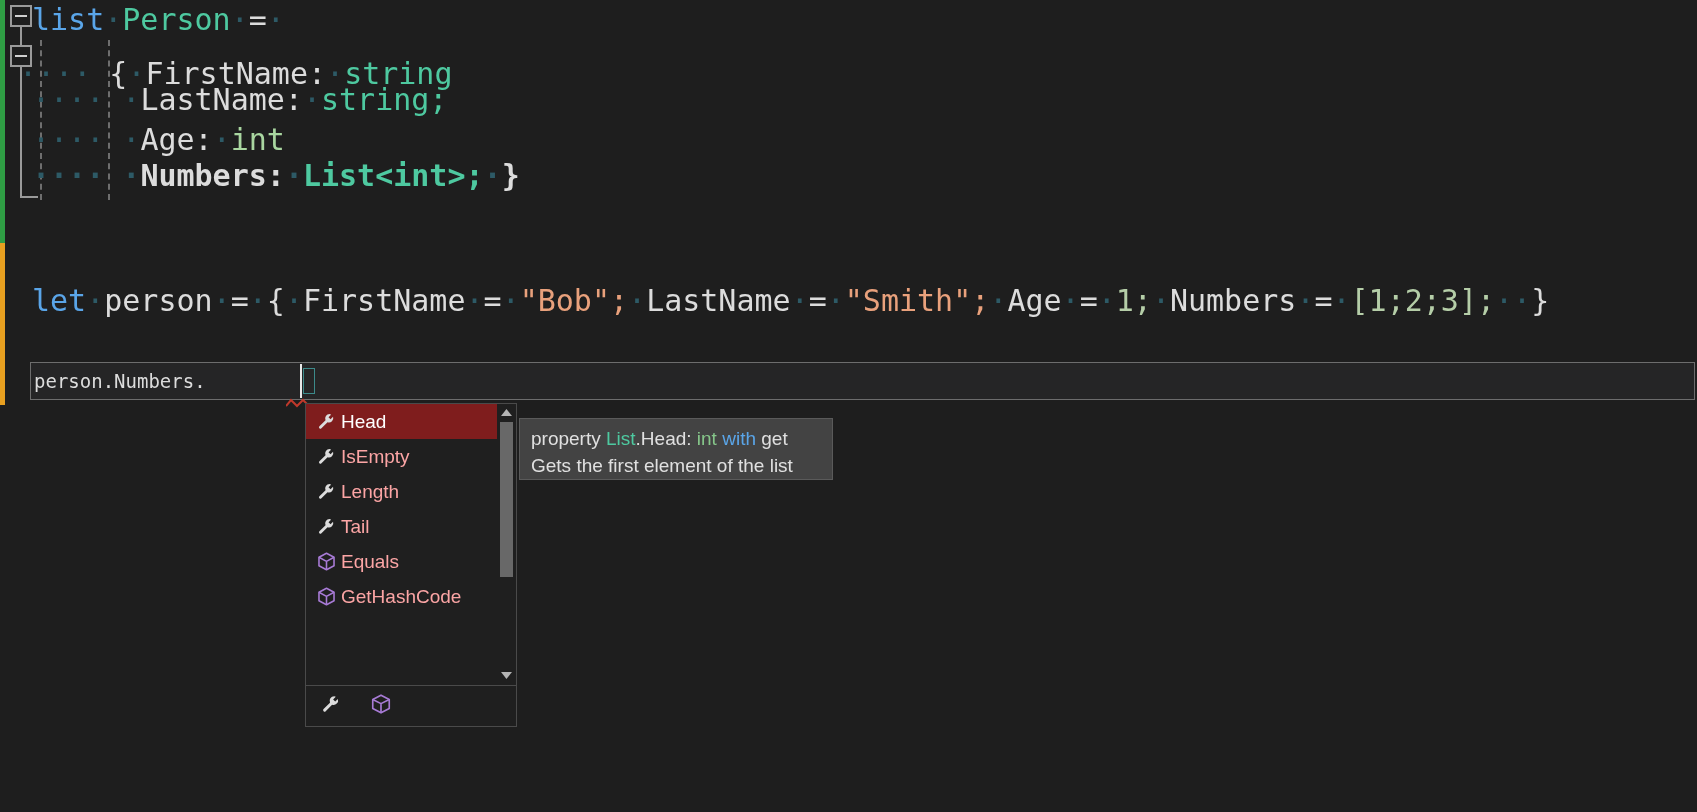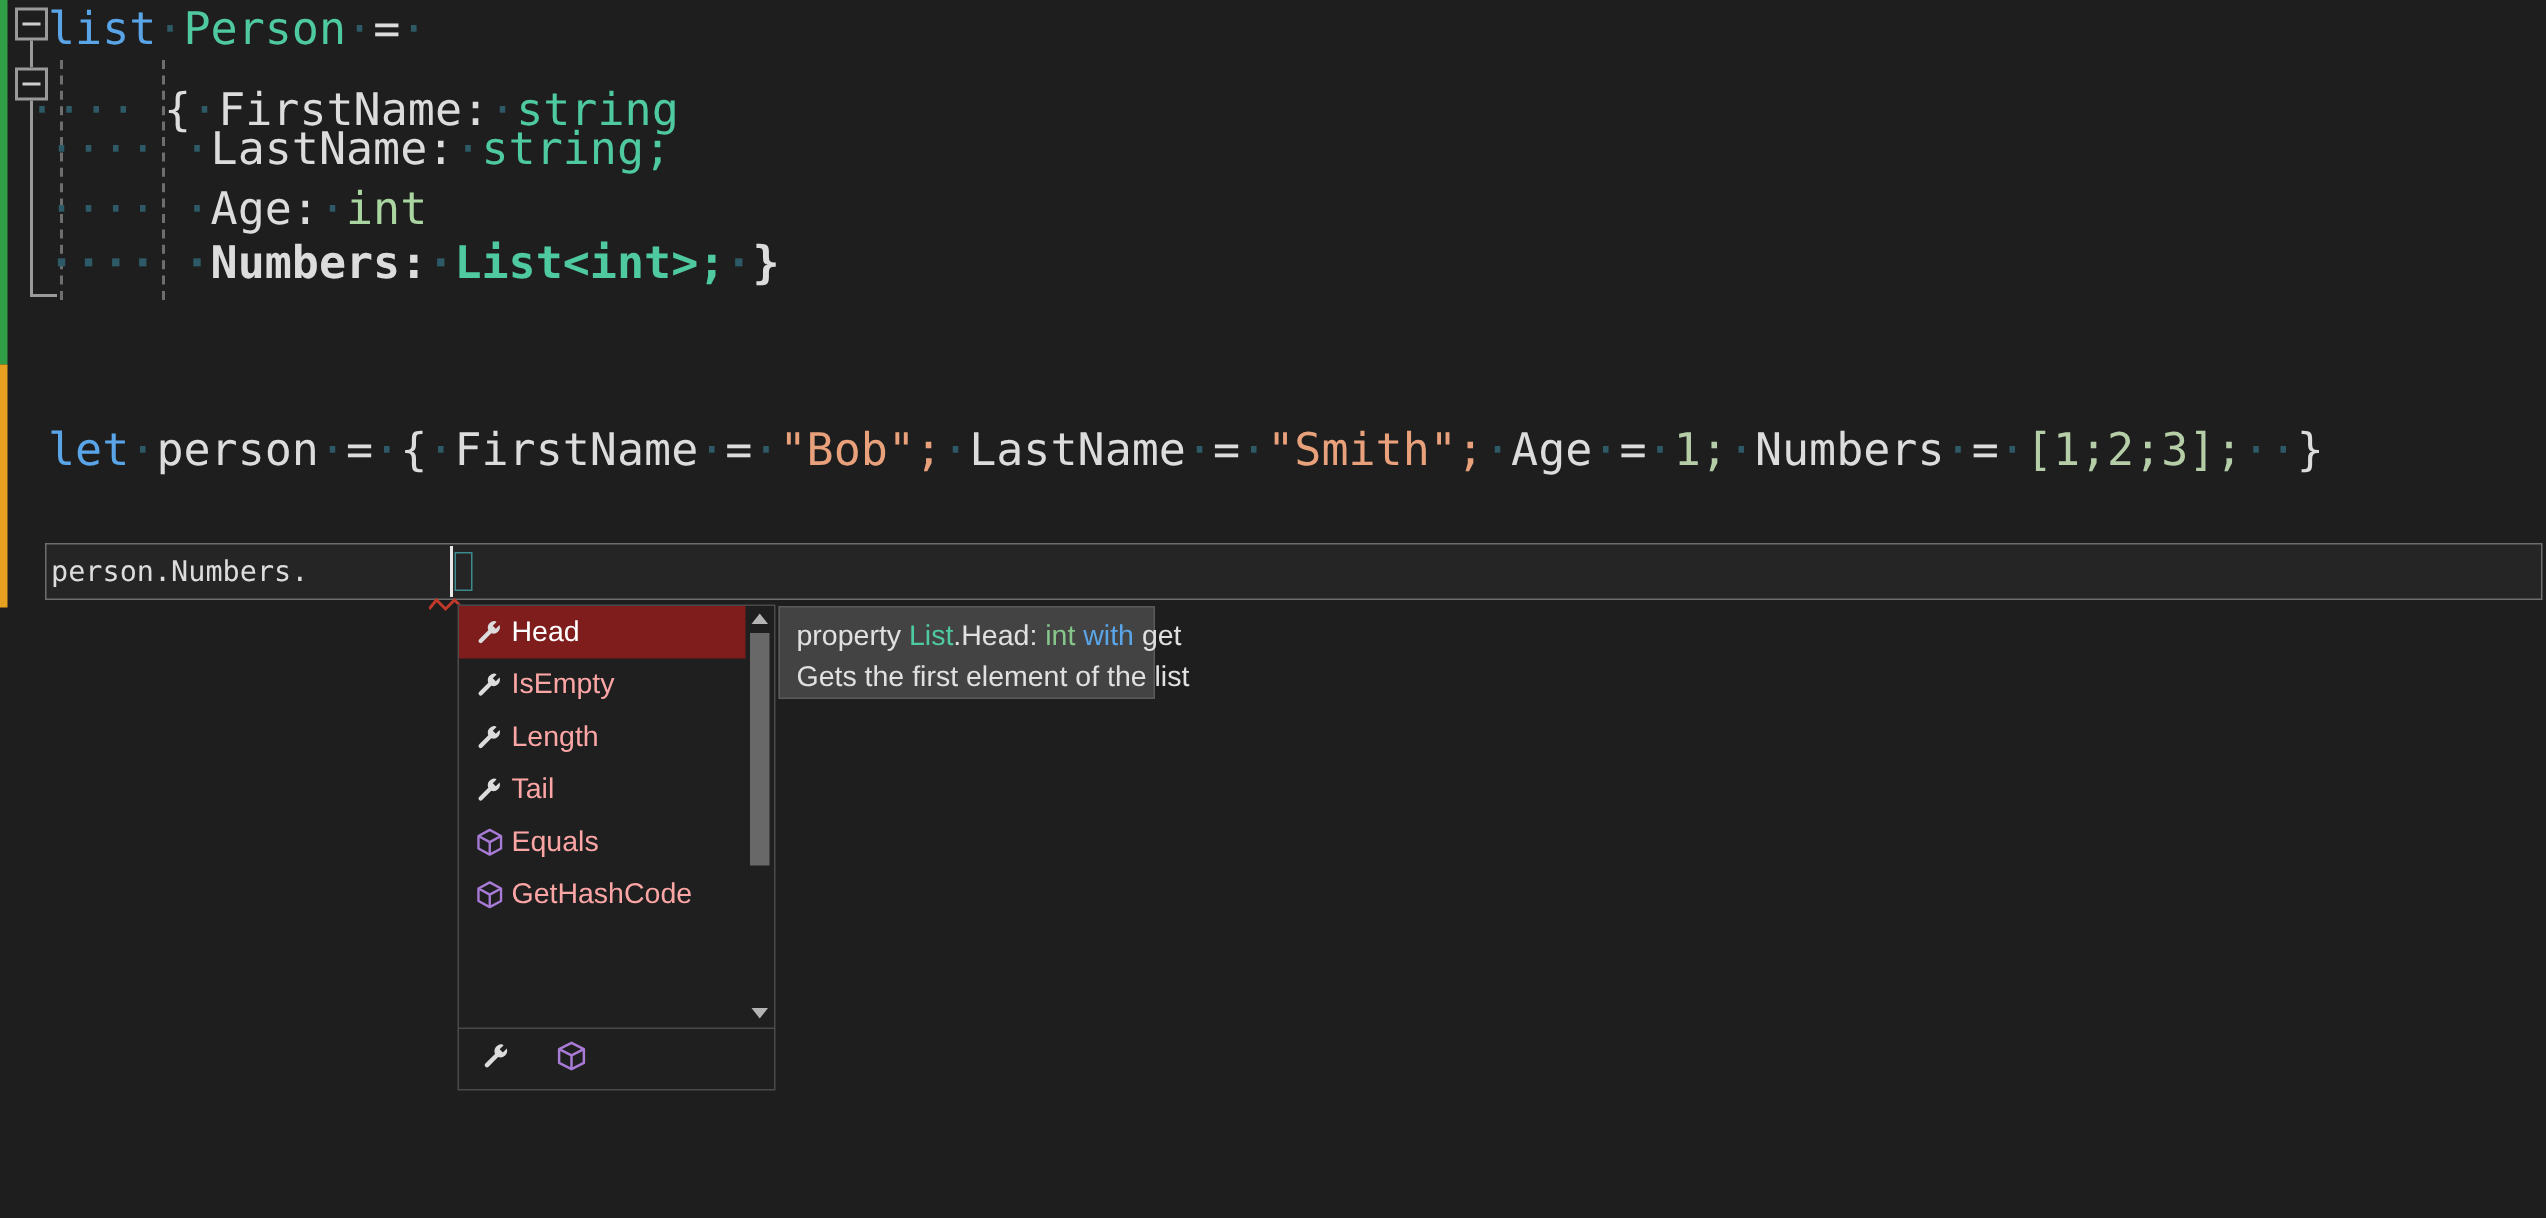--- a/index.html
+++ b/index.html
@@ -102,21 +102,21 @@
 
   
   .popup-footer{
     position:absolute;left:0;bottom:0;width:210px;height:41px;
     background:#1f1f1f;border-top:1px solid #4a4a4a;box-sizing:border-box;
     display:flex;align-items:center;padding-left:14px;gap:28px;
   }
 
   
   .tooltip{
-    position:absolute;left:519px;top:404px;width:251px;height:62px;
+    position:absolute;left:519px;top:418px;width:314px;height:62px;
     background:#434343;border:1px solid #5a5a5a;box-sizing:border-box;
     font-family:"Liberation Sans","DejaVu Sans",sans-serif;
     padding:6px 28px 0 11px;
   }
   .tt-line{font-size:19px;line-height:27px;color:#e0e0e0;white-space:nowrap;}
   .tt-list{color:#4ec9a0;}
   .tt-int{color:#86c68a;}
   .tt-with{color:#5aa5e8;}
 </style>
 </head>

